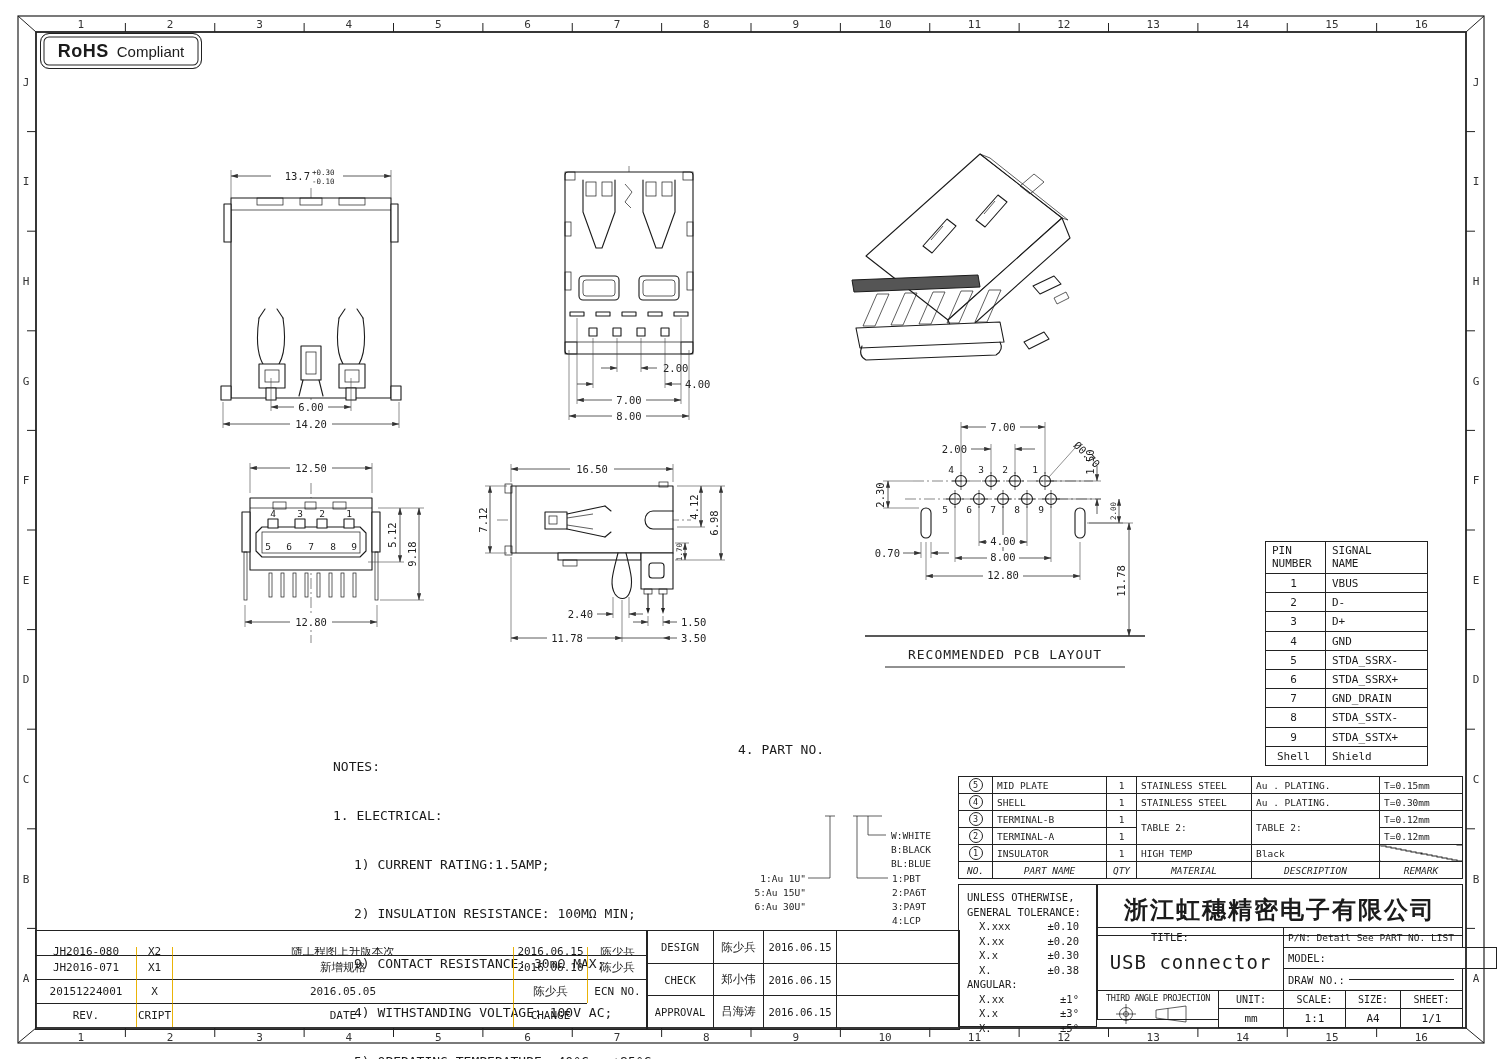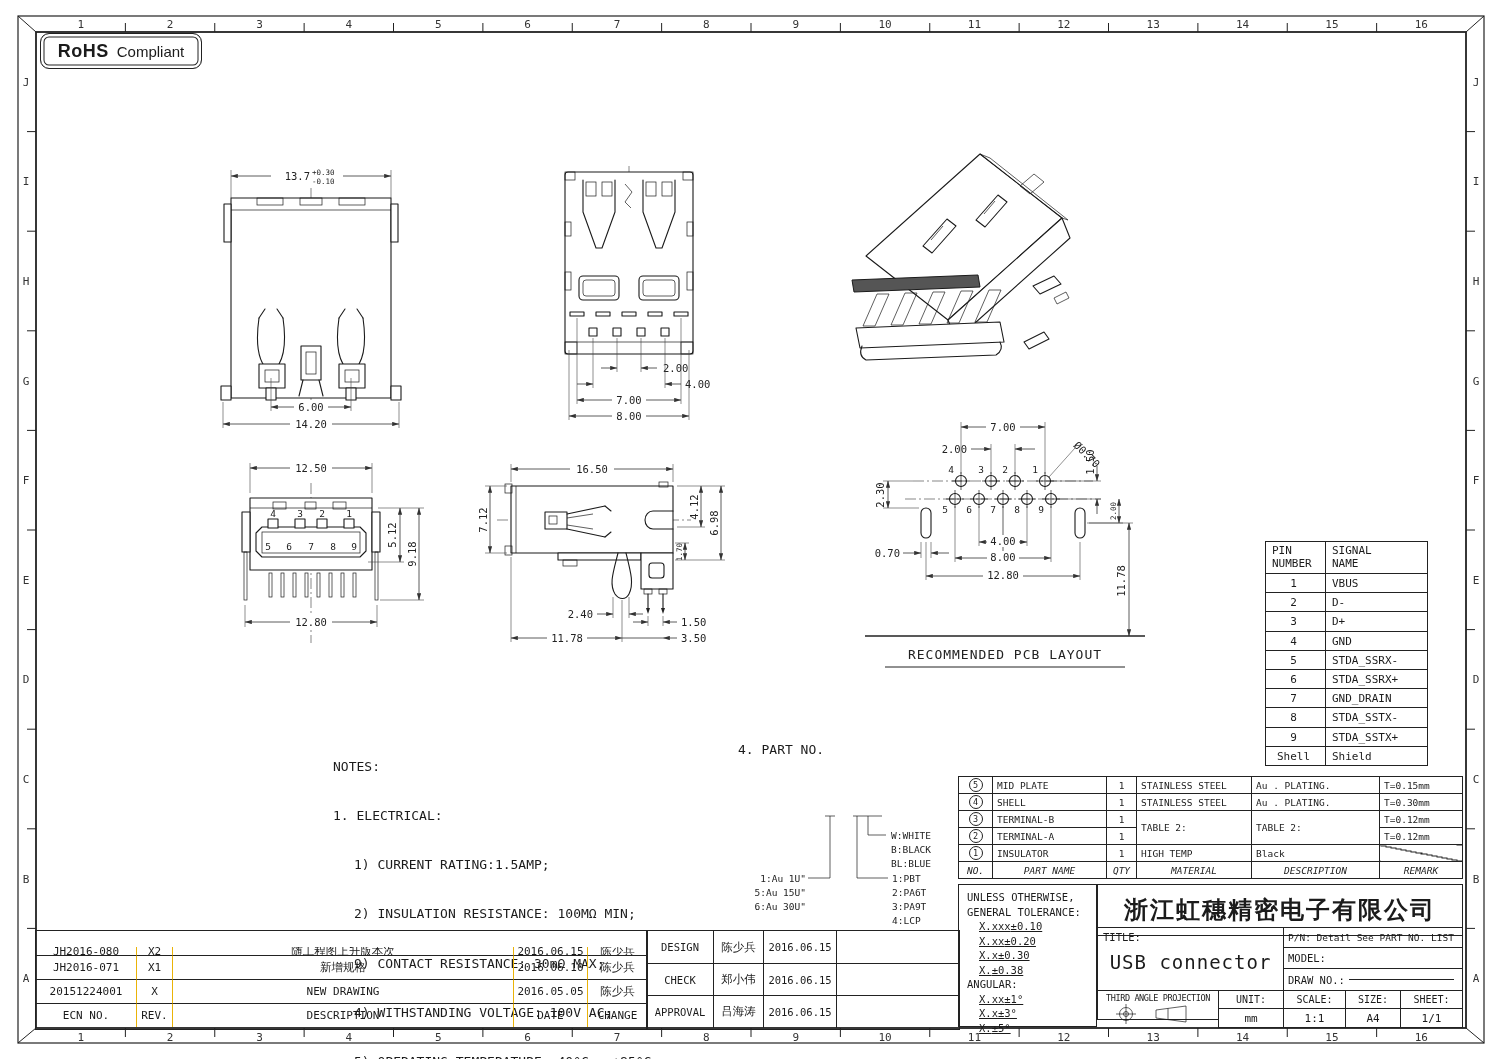--- a/index.html
+++ b/index.html
@@ -45,30 +45,30 @@
   table.parts td{border:1px solid #222;height:16px;padding:0 4px;overflow:hidden;white-space:nowrap;}
   table.parts{border:1.4px solid #222;}
   td.ctr{text-align:center;}
   td.slash{background:linear-gradient(to top right,transparent calc(50% - .6px),#222 calc(50% - .6px),#222 calc(50% + .6px),transparent calc(50% + .6px));}
   .circ{display:inline-block;width:12px;height:12px;border:1px solid #222;border-radius:50%;
         font-size:8.5px;line-height:12px;text-align:center;vertical-align:middle;}
   td.ital{font-style:italic;text-align:center;}
   
   .tol{left:958px;top:884px;width:139px;height:143px;border:1.4px solid #222;
        font:10.5px "DejaVu Sans Mono",monospace;padding:5px 0 0 8px;box-sizing:border-box;line-height:14.5px;}
-  .tol .row{display:flex;width:112px;justify-content:flex-start;padding-left:12px;box-sizing:border-box;text-decoration:underline;}
+  .tol .row{display:flex;width:112px;justify-content:space-between;padding-left:12px;box-sizing:border-box;}
   
   .tb{border:1.4px solid #222;box-sizing:border-box;}
   .company{left:1097px;top:884px;width:366px;height:52px;display:flex;align-items:center;justify-content:center;
            font:bold 24px "Liberation Sans","DejaVu Sans",sans-serif;letter-spacing:2px;}
   .titlecell{left:1097px;top:927px;width:187px;height:64px;}
-  .titlecell .lbl{font:10.5px "DejaVu Sans Mono",monospace;padding:3px 0 0 5px;}
+  .titlecell .lbl{font:10.5px "DejaVu Sans Mono",monospace;padding:3px 0 0 5px;margin-left:48px;}
   .titlecell .val{font:19px "DejaVu Sans Mono",monospace;text-align:center;margin-top:8px;letter-spacing:1px;}
   .pnrow{left:1283px;top:927px;width:180px;height:21px;font:9.5px "DejaVu Sans Mono",monospace;line-height:20px;padding-left:4px;}
-  .modelrow{left:1283px;top:947px;width:180px;height:22px;font:10.5px "DejaVu Sans Mono",monospace;line-height:21px;padding-left:4px;}
+  .modelrow{left:1283px;top:947px;width:214px;height:22px;font:10.5px "DejaVu Sans Mono",monospace;line-height:21px;padding-left:4px;}
   .drawrow{left:1283px;top:968px;width:180px;height:23px;font:10.5px "DejaVu Sans Mono",monospace;line-height:22px;padding-left:4px;display:flex;align-items:center;gap:4px;}
   .drawrow .dash{flex:1;border-top:1.2px solid #222;margin-right:8px;}
   .projcell{left:1097px;top:990px;width:122px;height:30px;}
   .projcell .lbl{font:8.5px "DejaVu Sans Mono",monospace;text-align:center;margin-top:2px;letter-spacing:-.4px;}
   .kv{height:38px;}
   .kv .k{font:10px "DejaVu Sans Mono",monospace;text-align:center;border-bottom:1px solid #222;height:17px;line-height:17px;}
   .kv .v{font:11px "DejaVu Sans Mono",monospace;text-align:center;height:19px;line-height:19px;}
   
   .revtab{left:35px;top:930px;width:611px;height:98px;border:1.4px solid #222;display:grid;
           grid-template-columns:100px 36px 341px 74px 1fr;grid-auto-rows:24.1px;
@@ -763,21 +763,20 @@
     <div class="c cn">随工程图上升版本次</div>
     <div class="c">2016.06.15</div>
     <div class="c cn">陈少兵</div>
     <div class="c">JH2016-071</div>
     <div class="c">X1</div>
     <div class="c cn">新增规格</div>
     <div class="c">2016.06.10</div>
     <div class="c cn">陈少兵</div>
     <div class="c">20151224001</div>
     <div class="c">X</div>
-    <div class="c">NEW DRAWING</div>
     <div class="c">2016.05.05</div>
     <div class="c cn">陈少兵</div>
     <div class="c">ECN NO.</div>
     <div class="c">REV.</div>
     <div class="c">DESCRIPTION</div>
     <div class="c">DATE</div>
     <div class="c">CHANGE</div>
   </div>
 
   <div class="abs apptab">

